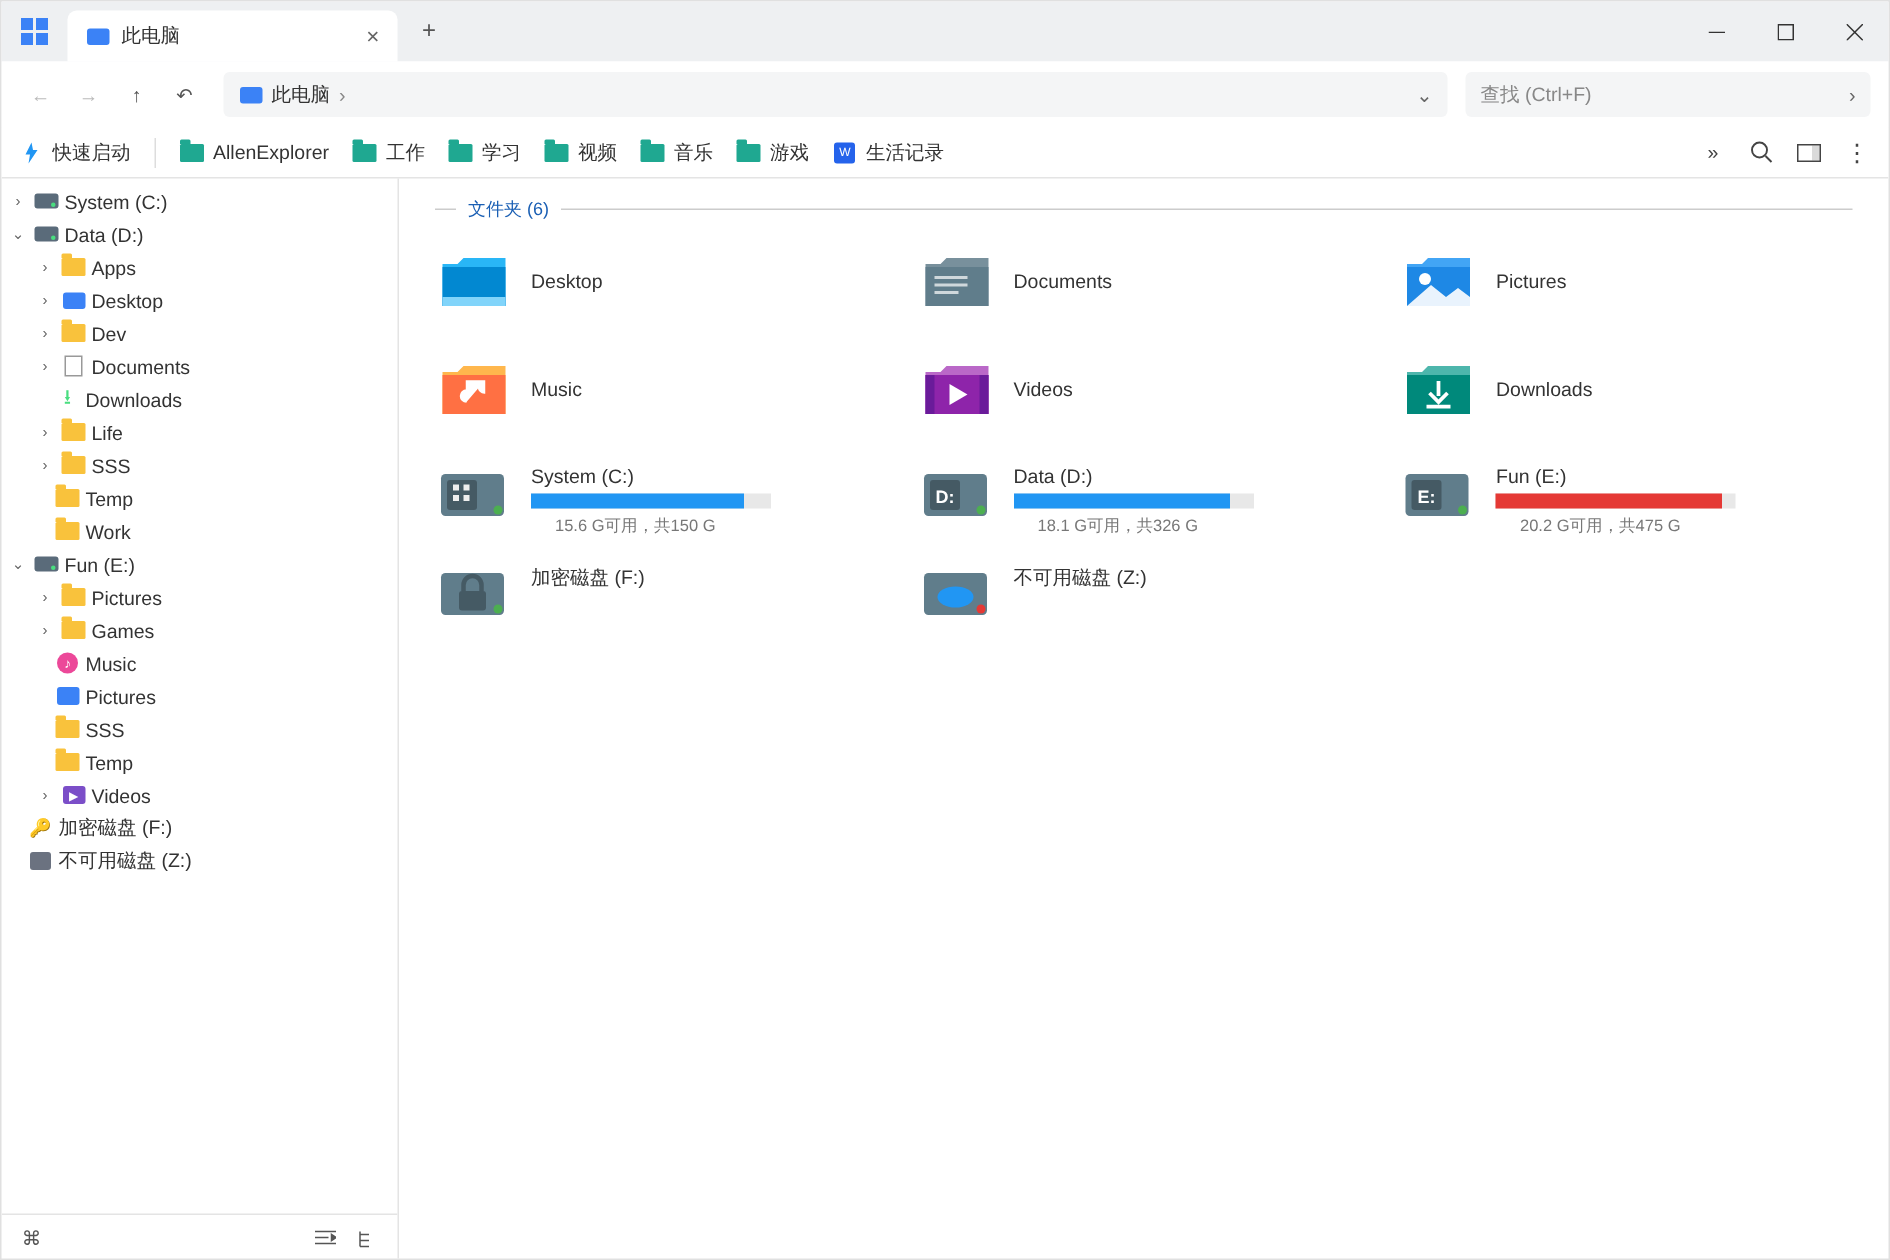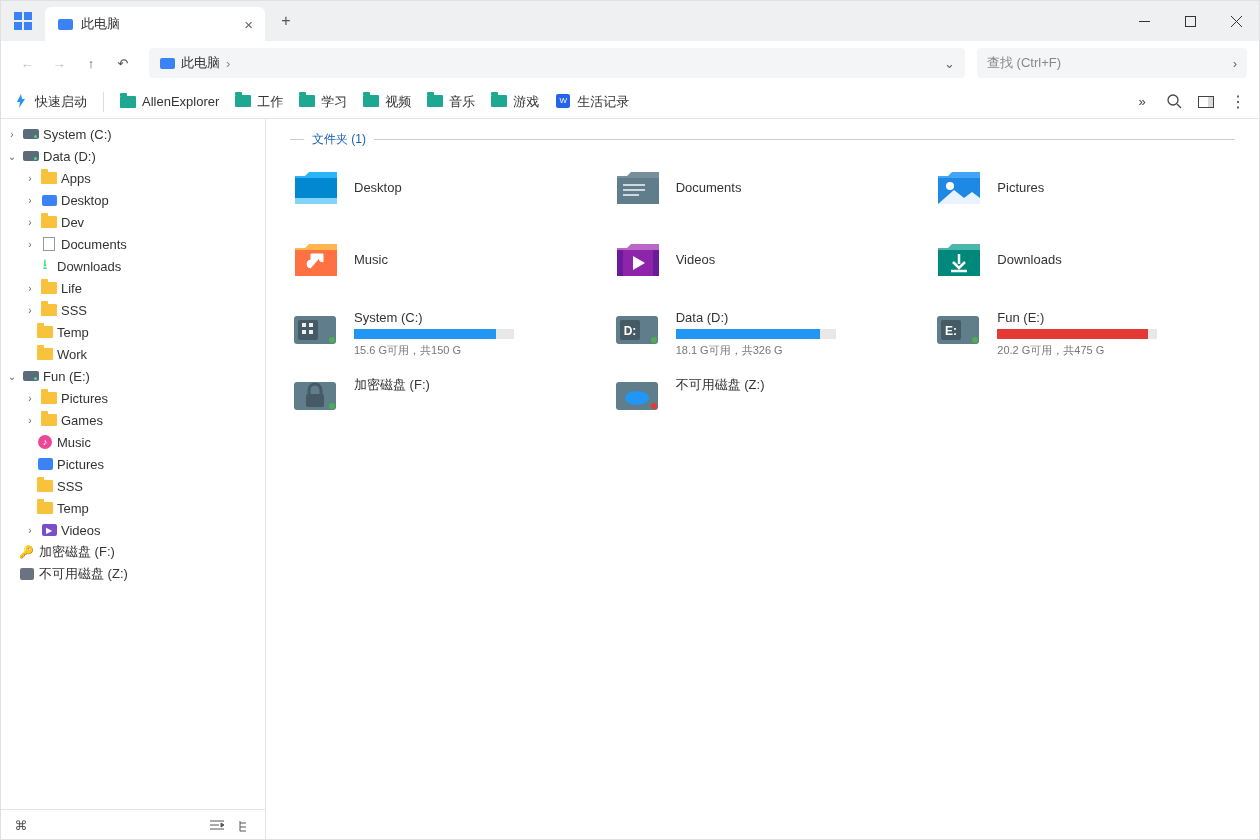--- a/index.html
+++ b/index.html
@@ -18,21 +18,21 @@
   .navbar { height: 44px; background: #fff; display: flex; align-items: center; padding: 0 12px; gap: 4px; border-bottom: 0px solid #eee; }
   .nav-icon { width: 28px; height: 28px; display: flex; align-items: center; justify-content: center; color: #555; border-radius: 4px; }
   .nav-icon.disabled { color: #bbb; }
   .addr-bar { flex: 1; height: 30px; background: #f4f5f6; border-radius: 4px; display: flex; align-items: center; padding: 0 10px; gap: 6px; margin: 0 8px; }
   .addr-bar .drop { margin-left: auto; color: #666; }
   .search-bar { width: 270px; height: 30px; background: #f4f5f6; border-radius: 4px; display: flex; align-items: center; padding: 0 10px; color: #888; }
   .search-bar .go { margin-left: auto; color: #666; }
   
   
   .bookbar { height: 34px; background: #fff; display: flex; align-items: center; padding: 0 12px; gap: 16px; border-bottom: 1px solid #e4e4e4; }
-  .book-item { display: flex; align-items: flex-start; gap: 6px; color: #333; }
+  .book-item { display: flex; align-items: center; gap: 6px; color: #333; }
   .book-right { margin-left: auto; display: flex; gap: 14px; align-items: center; color: #444; }
   .book-right .ic { width: 18px; height: 18px; display: flex; align-items: center; justify-content: center; }
   
   
   .main { display: flex; height: calc(840px - 40px - 44px - 34px); }
   .sidebar { width: 265px; border-right: 1px solid #e4e4e4; overflow-y: auto; padding-top: 4px; display: flex; flex-direction: column; }
   .tree-content { flex: 1; }
   .sidebar-footer { height: 32px; display: flex; align-items: center; padding: 0 10px; border-top: 1px solid #e4e4e4; }
   .sidebar-footer .sf-left { display: flex; gap: 8px; }
   .sidebar-footer .sf-right { margin-left: auto; display: flex; gap: 8px; }
@@ -49,21 +49,21 @@
   
   .grid { display: grid; grid-template-columns: repeat(3, 1fr); gap: 18px 20px; margin-bottom: 24px; }
   .folder-item { display: flex; align-items: center; gap: 12px; height: 54px; }
   .big-icon { width: 52px; height: 46px; display: flex; align-items: center; justify-content: center; }
   
   .drive-item { display: flex; gap: 12px; }
   .drive-icon { width: 52px; height: 42px; position: relative; }
   .drive-info { flex: 1; }
   .drive-progress { height: 10px; background: #e8e8e8; margin-top: 4px; margin-bottom: 4px; width: 160px; }
   .drive-fill { height: 100%; }
-  .drive-sub { color: #777; font-size: 11px; }
+  .drive-sub { color: #777; font-size: 11px; margin-left: 16px; }
   
   
   .folder-mini { width: 16px; height: 12px; background: #f9c23c; border-radius: 1px; position: relative; }
   .folder-mini::before { content:""; position:absolute; top:-3px; left:0; width:7px; height:3px; background:#f9c23c; border-radius:1px 1px 0 0; }
   .folder-mini.teal { background: #1fa891; } .folder-mini.teal::before { background:#1fa891; }
   .disk-mini { width:16px; height:10px; background:#5a6b7a; border-radius:2px; position:relative; }
   .disk-mini::after { content:""; position:absolute; bottom:1px; right:2px; width:3px; height:3px; background:#4ade80; border-radius:50%; }
   .monitor-mini { width:15px; height:11px; background:#3b82f6; border-radius:2px; position:relative; }
   .doc-mini { width:12px; height:14px; background:#fff; border:1px solid #999; }
   .dl-mini { color:#4ade80; font-size:14px; }
@@ -354,21 +354,21 @@
             <svg width="14" height="12">
               <path d="M2 1 V11 M2 3 H8 M2 7 H8 M2 11 H8" stroke="#555" stroke-width="1" fill="none"></path>
             </svg>
           </div>
       </div>
     </div>
   </div>
 
   <div class="content">
     <div class="section-head">
-        <span>文件夹 (1)</span>
+        <span>文件夹 (6)</span>
       </div>
     <div class="grid">
       <div class="folder-item">
         <div class="big-icon">
             <svg width="50" height="42">
               <path d="M4 10 L14 10 L18 6 L46 6 L46 38 L4 38 Z" fill="#29b6f6"></path>
               <rect x="4" y="12" width="42" height="26" fill="#0288d1"></rect>
               <rect x="4" y="32" width="42" height="6" fill="#81d4fa"></rect>
             </svg>
           </div>

